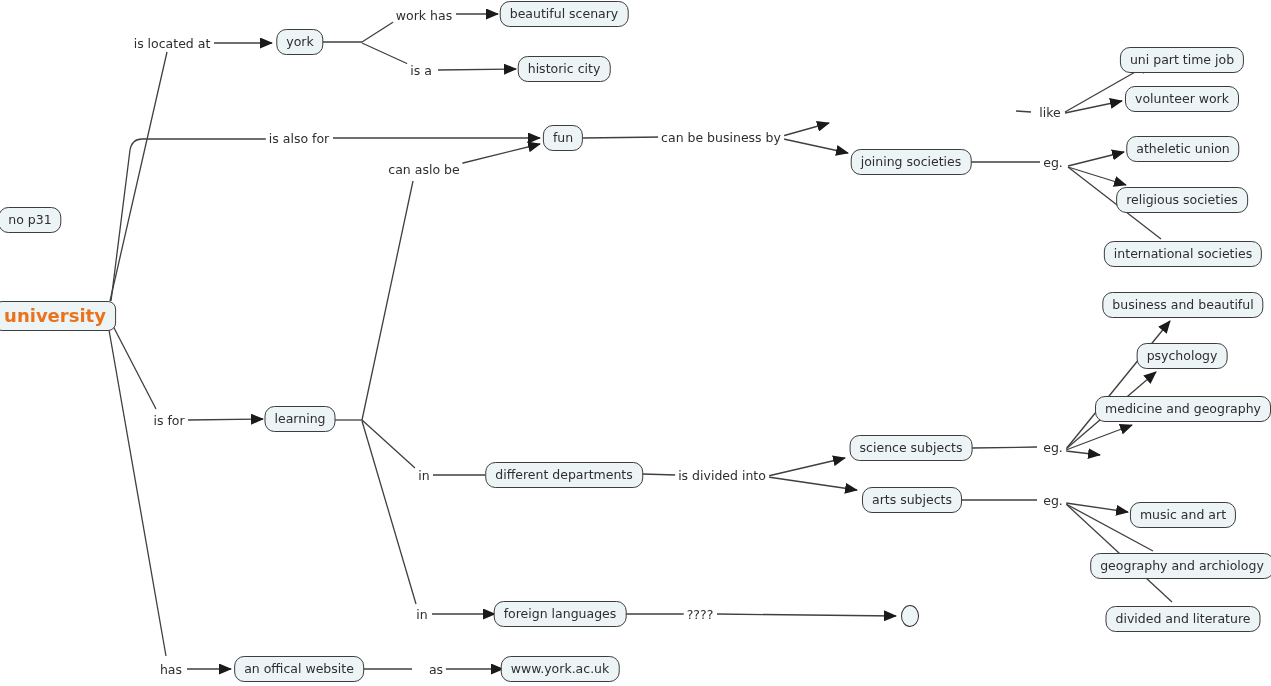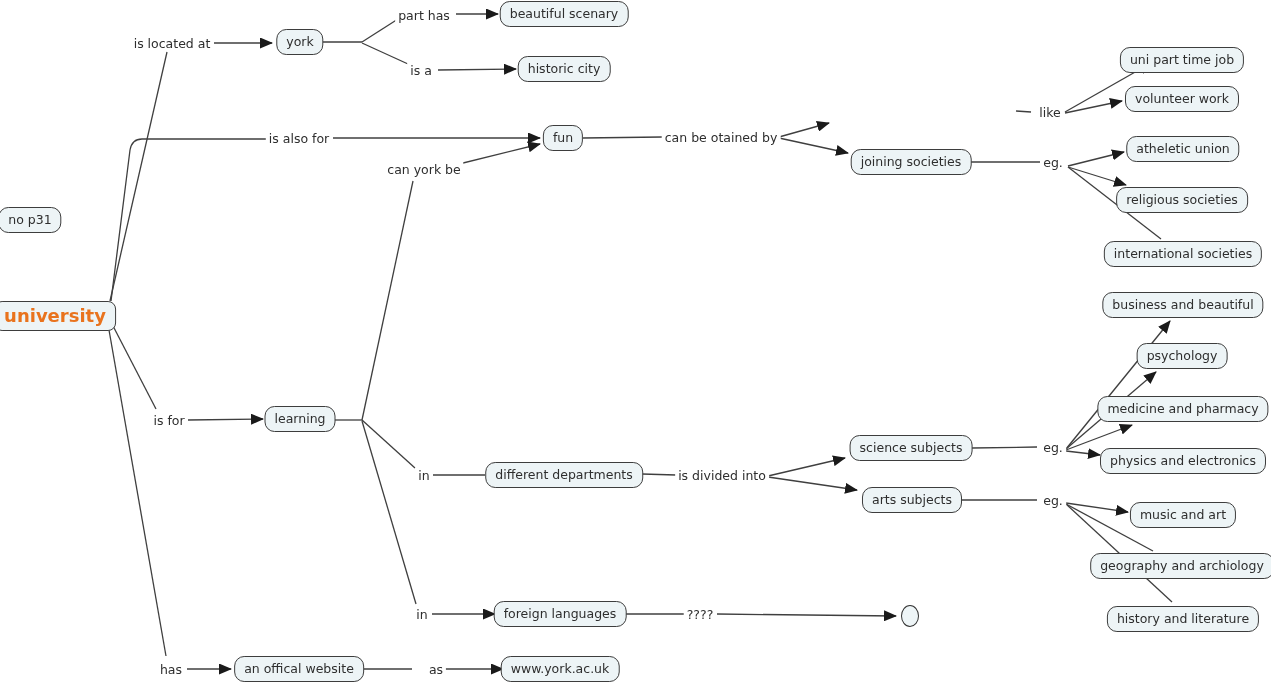--- a/index.html
+++ b/index.html
@@ -91,40 +91,39 @@
   <div class="node" style="left:564px;top:69px">historic city</div>
   <div class="node" style="left:563px;top:138px">fun</div>
   <div class="node" style="left:911px;top:162px">joining societies</div>
   <div class="node" style="left:1182px;top:60px">uni part time job</div>
   <div class="node" style="left:1182px;top:99px">volunteer work</div>
   <div class="node" style="left:1183px;top:149px">atheletic union</div>
   <div class="node" style="left:1182px;top:200px">religious societies</div>
   <div class="node" style="left:1183px;top:254px">international societies</div>
   <div class="node" style="left:1183px;top:305px">business and beautiful</div>
   <div class="node" style="left:1182px;top:356px">psychology</div>
-  <div class="node" style="left:1183px;top:409px">medicine and pharmacy</div>
-  <div class="node" style="left:1183px;top:461px">physics and electronics</div>
+  <div class="node" style="left:1183px;top:409px">medicine and geography</div>
   <div class="node" style="left:300px;top:419px">learning</div>
   <div class="node" style="left:564px;top:475px">different departments</div>
   <div class="node" style="left:911px;top:448px">science subjects</div>
   <div class="node" style="left:912px;top:500px">arts subjects</div>
   <div class="node" style="left:1183px;top:515px">music and art</div>
   <div class="node" style="left:1182px;top:566px">geography and archiology</div>
-  <div class="node" style="left:1183px;top:619px">history and literature</div>
+  <div class="node" style="left:1183px;top:619px">divided and literature</div>
   <div class="node" style="left:560px;top:614px">foreign languages</div>
   <div class="node" style="left:299px;top:669px">an offical website</div>
   <div class="node" style="left:560px;top:669px">www.york.ac.uk</div>
   <div class="node node-ellipse" style="left:910px;top:616px"></div>
 
   <div class="elabel" style="left:172px;top:43px">is located at</div>
-  <div class="elabel" style="left:424px;top:15px">part has</div>
+  <div class="elabel" style="left:424px;top:15px">work has</div>
   <div class="elabel" style="left:421px;top:70px">is a</div>
   <div class="elabel" style="left:299px;top:138px">is also for</div>
-  <div class="elabel" style="left:424px;top:169px">can york be</div>
-  <div class="elabel" style="left:721px;top:137px">can be otained by</div>
+  <div class="elabel" style="left:424px;top:169px">can aslo be</div>
+  <div class="elabel" style="left:721px;top:137px">can be business by</div>
   <div class="elabel" style="left:1050px;top:112px">like</div>
   <div class="elabel" style="left:1053px;top:162px">eg.</div>
   <div class="elabel" style="left:169px;top:420px">is for</div>
   <div class="elabel" style="left:424px;top:475px">in</div>
   <div class="elabel" style="left:722px;top:475px">is divided into</div>
   <div class="elabel" style="left:1053px;top:447px">eg.</div>
   <div class="elabel" style="left:1053px;top:500px">eg.</div>
   <div class="elabel" style="left:422px;top:614px">in</div>
   <div class="elabel" style="left:700px;top:614px">????</div>
   <div class="elabel" style="left:171px;top:669px">has</div>

